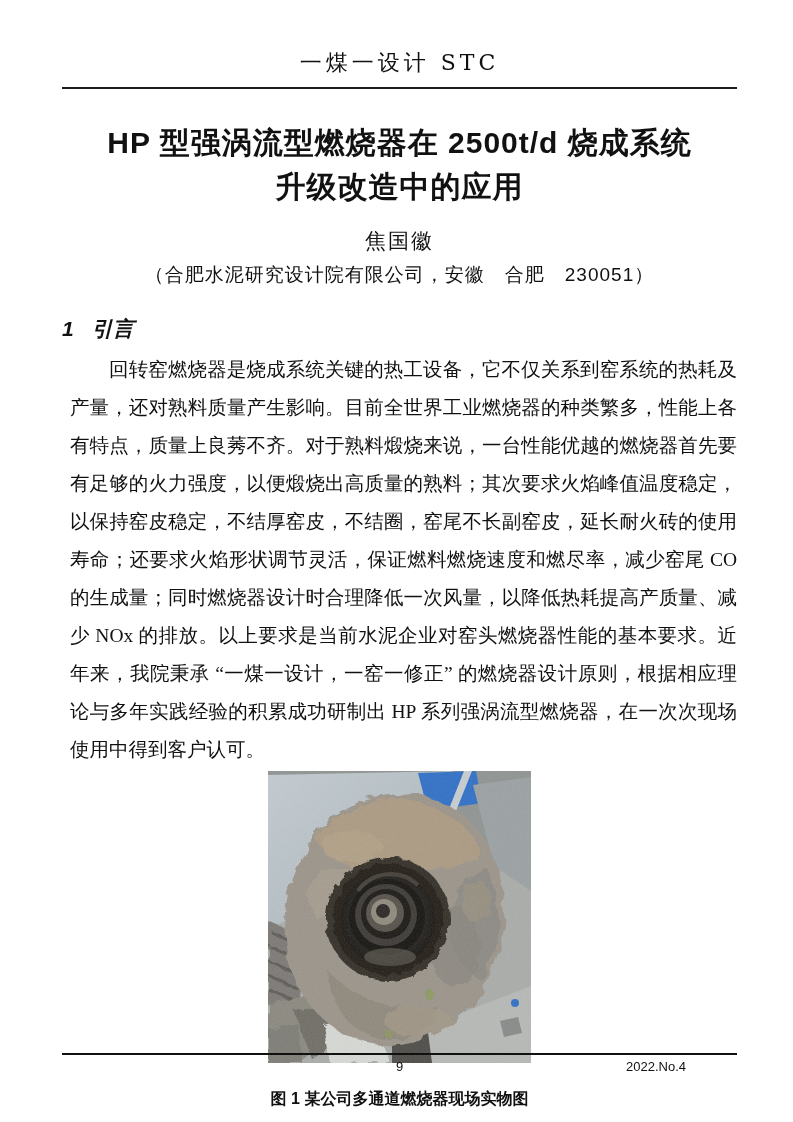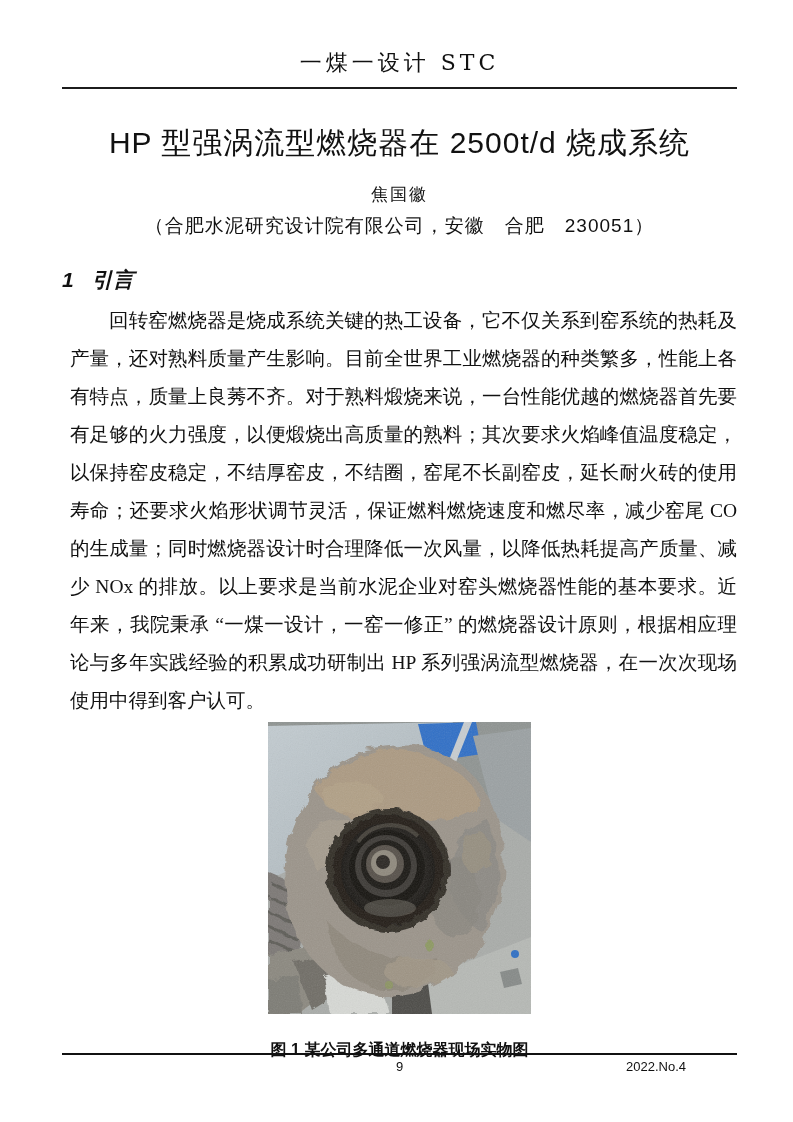--- a/index.html
+++ b/index.html
@@ -7,25 +7,25 @@
        font-family:"Liberation Serif","DejaVu Serif",serif;}
   .page{position:absolute;inset:0;}
   .content{position:absolute;left:62px;width:675px;top:0;}
 
   
   .journal{margin-top:48px;text-align:center;font-size:22px;letter-spacing:4px;
            font-family:"DejaVu Serif",serif;}
   .header-rule{margin-top:9px;border-bottom:2px solid #1c1c1c;}
 
   
-  .title{margin:32px 0 0 0;text-align:center;font-weight:normal;font-size:30px;
+  .title{margin:32px 0 0 0;text-align:center;font-weight:bold;font-size:30px;
          line-height:44px;font-family:"Liberation Sans","DejaVu Sans",sans-serif;
          letter-spacing:1px;}
   .title span{display:block;}
-  .author{margin-top:18px;text-align:center;font-size:17px;letter-spacing:2px;
+  .author{margin-top:18px;text-align:center;font-size:21px;letter-spacing:2px;
           font-family:Liberation Mono, monospace;}
   .affiliation{margin-top:7px;text-align:center;font-size:19px;letter-spacing:1px;
           font-family:Liberation Sans, sans-serif;}
 
   
   .section{margin:27px 0 0 0;font-size:21px;font-weight:bold;
            font-family:"Liberation Sans","DejaVu Sans",sans-serif;font-style:italic;}
   .section .gap{display:inline-block;width:18px;}
 
   
@@ -52,20 +52,21 @@
 <div class="page">
   <div class="content">
 
     <div>
       <div class="journal">一煤一设计 STC</div>
       <div class="header-rule"></div>
     </div>
 
     <h1 class="title">
       <span>HP 型强涡流型燃烧器在 2500t/d 烧成系统</span>
+      <span>升级改造中的应用</span>
     </h1>
 
     <div class="author">焦国徽</div>
     <div class="affiliation">（合肥水泥研究设计院有限公司，安徽　合肥　230051）</div>
 
     <h2 class="section"><span>1</span><span class="gap"></span><span>引言</span></h2>
 
     <p class="body-par">回转窑燃烧器是烧成系统关键的热工设备，它不仅关系到窑系统的热耗及产量，还对熟料质量产生影响。目前全世界工业燃烧器的种类繁多，性能上各有特点，质量上良莠不齐。对于熟料煅烧来说，一台性能优越的燃烧器首先要有足够的火力强度，以便煅烧出高质量的熟料；其次要求火焰峰值温度稳定，以保持窑皮稳定，不结厚窑皮，不结圈，窑尾不长副窑皮，延长耐火砖的使用寿命；还要求火焰形状调节灵活，保证燃料燃烧速度和燃尽率，减少窑尾 CO 的生成量；同时燃烧器设计时合理降低一次风量，以降低热耗提高产质量、减少 NOx 的排放。以上要求是当前水泥企业对窑头燃烧器性能的基本要求。近年来，我院秉承 “一煤一设计，一窑一修正” 的燃烧器设计原则，根据相应理论与多年实践经验的积累成功研制出 HP 系列强涡流型燃烧器，在一次次现场使用中得到客户认可。</p>
 
     <figure>

